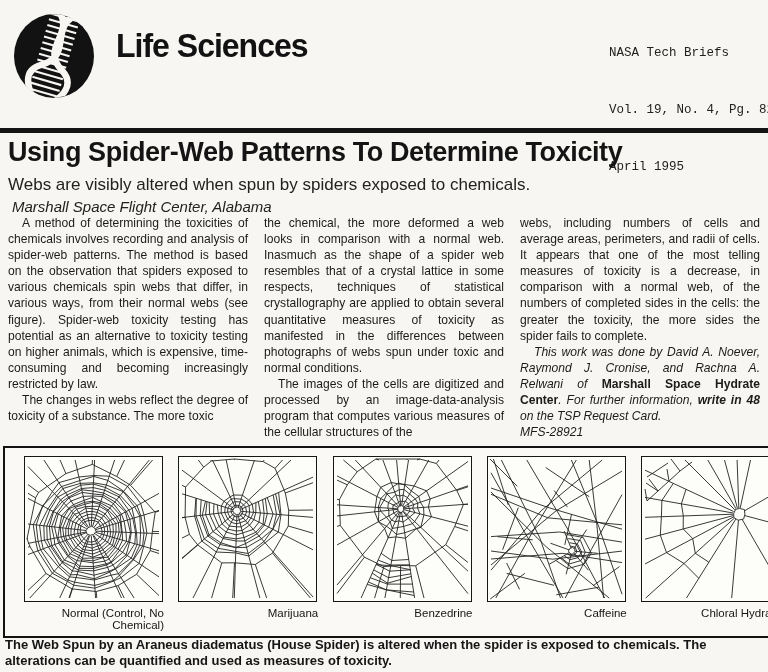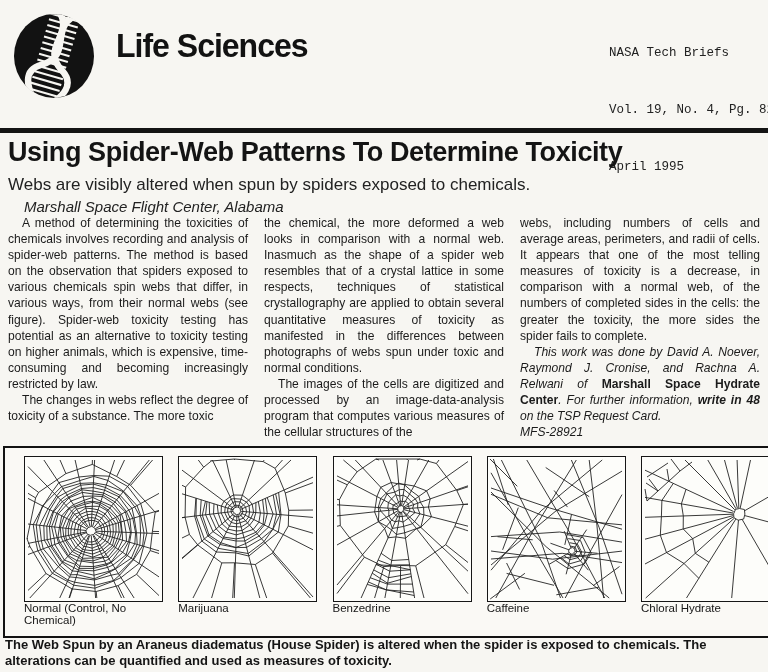--- a/index.html
+++ b/index.html
@@ -12,39 +12,39 @@
     letter-spacing:-1px;color:#121212;transform:scaleY(1.02);}
   .pubinfo{position:absolute;left:609px;top:6px;font-family:"Liberation Mono",monospace;
     font-size:12.5px;line-height:19px;color:#222;white-space:pre;}
 
   .rule{position:absolute;left:0;top:128px;width:768px;height:5px;background:#141414;}
 
   
   .titleblock{position:absolute;left:8px;top:137px;width:752px;}
   .art-title{margin:0;font-size:27px;font-weight:bold;letter-spacing:-0.4px;color:#141414;}
   .art-sub{margin:7px 0 0 0;font-size:17px;color:#222;}
-  .art-byline{margin:3px 0 0 16px;font-size:15px;font-style:italic;color:#222;}
+  .art-byline{margin:3px 0 0 4px;font-size:15px;font-style:italic;color:#222;}
 
   
   .columns{position:absolute;left:8px;top:215px;width:752px;height:232px;display:flex;gap:16px;overflow:hidden;}
   .col{flex:1;font-size:12.1px;line-height:16.1px;text-align:justify;}
   .col p{margin:0;}
   .col p.indent{text-indent:14px;}
   .col .seg-i{font-style:italic;}
   .col .seg-b{font-weight:bold;}
   .col .seg-bi{font-weight:bold;font-style:italic;}
 
   
   .figurebox{position:absolute;left:3px;top:446px;width:757px;height:180px;border:2.5px solid #121212;
     background:#faf9f5;display:flex;justify-content:space-between;align-items:flex-start;
     padding:8px 14px 0 19px;box-sizing:content-box;margin:0;}
   .panel{width:140px;}
   .panelbox{width:137px;height:144px;border:1.5px solid #161616;background:#fdfdfa;}
   .panelbox svg{display:block;}
-  .panel-label{text-align:left;font-size:11.5px;color:#161616;}
+  .panel-label{margin-top:5px;text-align:right;font-size:11.5px;color:#161616;}
 
   .caption{position:absolute;left:5px;top:637px;width:758px;font-size:13px;line-height:15.5px;
     font-weight:bold;color:#151515;}
 </style>
 </head>
 <body>
 
 <div class="page">
 
   <div class="logo">

